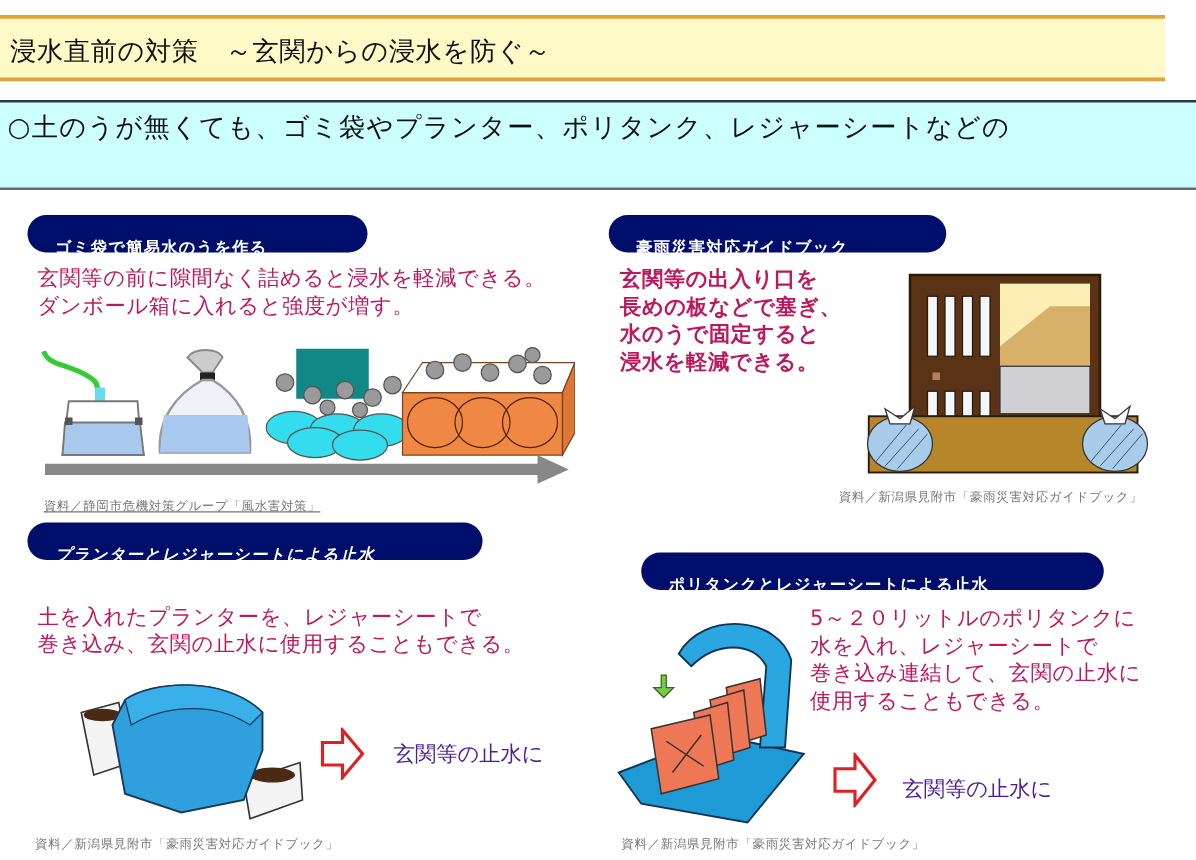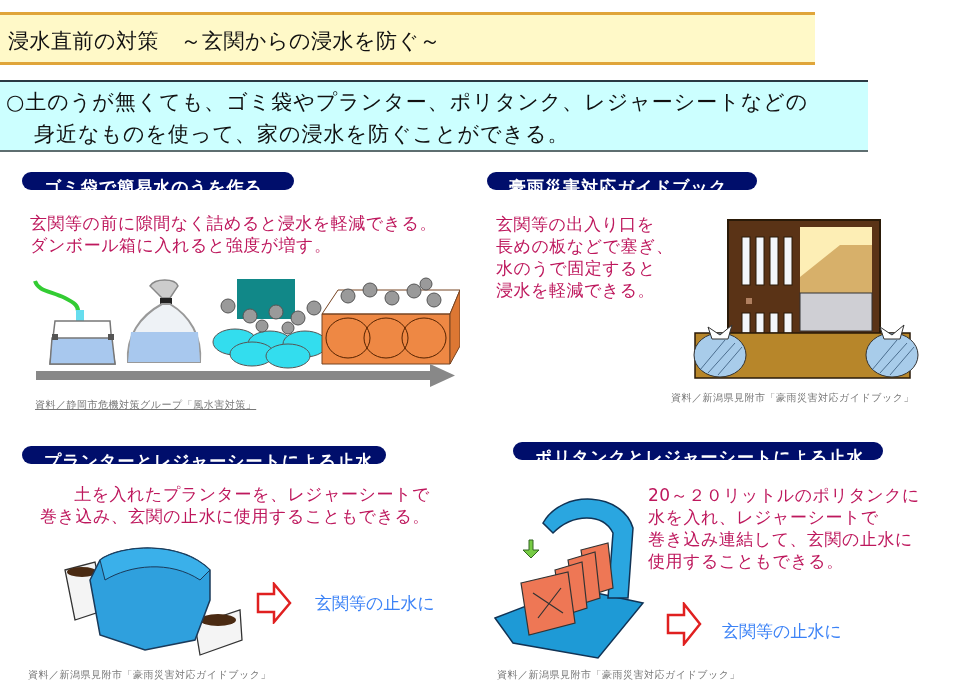--- a/index.html
+++ b/index.html
@@ -1,41 +1,40 @@
 <!DOCTYPE html>
 <html><head>
 <meta charset="utf-8">
 <style>
   html, body { margin:0; padding:0; background:#ffffff; }
   body { width:957px; height:688px; position:relative; overflow:hidden;
          font-family:"DejaVu Sans", "Liberation Sans", sans-serif; color:#111; }
   .abs { position:absolute; }
-  .title-bar { left:0; top:12px; width:815px; height:53px; background:#fff9c8;
+  .title-bar { left:0; top:12px; width:932px; height:53px; background:#fff9c8;
                border-top:3px solid #e0a53a; border-bottom:3px solid #e0a53a; box-sizing:border-box;}
   .title-bar span { position:absolute; left:8px; top:12px; font-size:21px; color:#111; white-space:nowrap; letter-spacing:0.5px; }
-  .lead-band { left:0; top:80px; width:868px; height:72px; background:#ccffff;
+  .lead-band { left:0; top:80px; width:957px; height:72px; background:#ccffff;
                border-top:2px solid #2a3a44; border-bottom:2px solid #5e6e70; box-sizing:border-box; }
   .lead-band .l1 { position:absolute; left:6px; top:6px; font-size:21px; white-space:nowrap; letter-spacing:1px; }
   .lead-band .l2 { position:absolute; left:34px; top:38px; font-size:21px; white-space:nowrap; letter-spacing:1px; }
-  .pill { height:18px; background:#000e6b; color:#fff; border-radius:15px; font-weight:bold;
-          font-size:17px; line-height:30px; padding:0 22px; white-space:nowrap; box-sizing:border-box; letter-spacing:1px; }
+  .pill { height:30px; background:#000e6b; color:#fff; border-radius:15px; font-weight:bold;
+          font-size:13px; line-height:30px; padding:12px 22px; white-space:nowrap; box-sizing:border-box; letter-spacing:1px; }
   .desc { font-size:17px; line-height:22px; white-space:pre; color:#be185d; letter-spacing:0.5px; }
   .credit { font-size:10px; color:#777; white-space:nowrap; letter-spacing:0.5px; }
-  .result { font-size:17px; color:#3b82f6; white-space:nowrap; }
+  .result { font-size:17px; color:#4c1d95; white-space:nowrap; }
 </style>
 </head>
 <body>
 
 <div class="abs title-bar">
   <span>浸水直前の対策　～玄関からの浸水を防ぐ～</span>
 </div>
 
 <div class="abs lead-band">
   <span class="l1">○土のうが無くても、ゴミ袋やプランター、ポリタンク、レジャーシートなどの</span>
-  <span class="l2">身近なものを使って、家の浸水を防ぐことができる。</span>
 </div>
 
 <div class="abs pill" style="left:22px; top:172px; width:272px;">ゴミ袋で簡易水のうを作る</div>
 <div class="abs desc" style="left:30px; top:212px;">玄関等の前に隙間なく詰めると浸水を軽減できる。
 ダンボール箱に入れると強度が増す。</div>
 
 <svg class="abs" style="left:30px; top:276px;" width="430" height="115" viewBox="0 0 430 115">
 
   <path d="M5,5 C8,15 20,15 35,22 C45,27 48,30 48,35" stroke="#33cc33" stroke-width="4" fill="none"></path>
   <rect x="46" y="34" width="8" height="20" fill="#66ddee"></rect>
@@ -84,21 +83,21 @@
       <circle cx="404" cy="24" r="7"></circle>
       <circle cx="396" cy="8" r="6"></circle>
   </g>
 
   <rect x="6" y="95" width="396" height="9" fill="#888"></rect>
   <path d="M400,88 L425,99.5 L400,111 Z" fill="#888"></path>
 </svg>
 <div class="abs credit" style="left:35px; top:398px;text-decoration:underline;">資料／静岡市危機対策グループ「風水害対策」</div>
 
 <div class="abs pill" style="left:487px; top:172px; width:270px;">豪雨災害対応ガイドブック</div>
-<div class="abs desc" style="left:496px; top:213px;">玄関等の出入り口を
+<div class="abs desc" style="left:496px; top:213px;font-weight:bold;">玄関等の出入り口を
 長めの板などで塞ぎ、
 水のうで固定すると
 浸水を軽減できる。</div>
 
 <svg class="abs" style="left:690px; top:215px;" width="260" height="165" viewBox="0 0 260 165">
   <rect x="38" y="5" width="152" height="118" fill="#5a3316" stroke="#2a1a08" stroke-width="2"></rect>
   <rect x="110" y="12" width="72" height="66" fill="#d7b06a"></rect>
   <path d="M110,12 L182,12 L182,30 L150,30 L110,62 Z" fill="#fdeeb5"></path>
   <rect x="110" y="78" width="72" height="38" fill="#cfcfd4" stroke="#333" stroke-width="1"></rect>
   <g fill="#f3f6fa" stroke="#2a1a08" stroke-width="1">
@@ -123,40 +122,40 @@
     <line x1="10" y1="155" x2="35" y2="125"></line>
       <line x1="18" y1="158" x2="45" y2="128"></line>
       <line x1="28" y1="160" x2="52" y2="132"></line>
     <line x1="182" y1="155" x2="207" y2="125"></line>
       <line x1="190" y1="158" x2="217" y2="128"></line>
       <line x1="200" y1="160" x2="224" y2="132"></line>
   </g>
 </svg>
 <div class="abs credit" style="left:671px; top:391px;">資料／新潟県見附市「豪雨災害対応ガイドブック」</div>
 
-<div class="abs pill" style="left:22px; top:446px; width:364px;">プランターとレジャーシートによる止水</div>
-<div class="abs desc" style="left:40px; top:483px;text-align:right;">土を入れたプランターを、レジャーシートで
+<div class="abs pill" style="left:22px; top:418px; width:364px;font-style:italic;">プランターとレジャーシートによる止水</div>
+<div class="abs desc" style="left:30px; top:483px;">土を入れたプランターを、レジャーシートで
 巻き込み、玄関の止水に使用することもできる。</div>
 
 <svg class="abs" style="left:60px; top:540px;" width="190" height="125" viewBox="0 0 190 125">
   <path d="M5,30 L35,22 L45,70 L15,80 Z" fill="#f4f4f4" stroke="#333" stroke-width="1.3"></path>
   <ellipse cx="22" cy="32" rx="15" ry="5" fill="#4a2a12"></ellipse>
   <path d="M135,85 L180,70 L182,100 L140,115 Z" fill="#f4f4f4" stroke="#333" stroke-width="1.3"></path>
   <ellipse cx="158" cy="80" rx="18" ry="6" fill="#4a2a12"></ellipse>
   <path d="M40,20 C60,5 120,0 150,30 L150,60 L135,100 L85,110 L40,95 L30,40 Z" fill="#2fa0dd" stroke="#1a3a5a" stroke-width="1.5"></path>
   <path d="M40,20 C60,5 120,0 150,30 L140,40 C110,20 70,25 45,40 Z" fill="#3ab0ea" stroke="#1a3a5a" stroke-width="1"></path>
 </svg>
 <svg class="abs" style="left:256px; top:582px;" width="36" height="42" viewBox="0 0 36 42">
   <path d="M2,12 L18,12 L18,2 L34,21 L18,40 L18,30 L2,30 Z" fill="#fff" stroke="#e02020" stroke-width="2.5"></path>
 </svg>
 <div class="abs result" style="left:315px; top:592px;">玄関等の止水に</div>
 <div class="abs credit" style="left:28px; top:668px;">資料／新潟県見附市「豪雨災害対応ガイドブック」</div>
 
 <div class="abs pill" style="left:513px; top:442px; width:370px;">ポリタンクとレジャーシートによる止水</div>
-<div class="abs desc" style="left:648px; top:484px;">20～２０リットルのポリタンクに
+<div class="abs desc" style="left:648px; top:484px;">5～２０リットルのポリタンクに
 水を入れ、レジャーシートで
 巻き込み連結して、玄関の止水に
 使用することもできる。</div>
 
 <svg class="abs" style="left:493px; top:488px;" width="160" height="175" viewBox="0 0 160 175">
   <path d="M2,130 L80,100 L150,115 L105,170 L20,155 Z" fill="#1e9ad6" stroke="#113355" stroke-width="1.5"></path>
   <path d="M50,35 C70,0 130,5 140,40 L135,110 L115,110 L120,45 C110,25 80,25 60,45 Z" fill="#2aa6e0" stroke="#113355" stroke-width="1.5"></path>
   <g fill="#ee7755" stroke="#333" stroke-width="1.2">
     <path d="M88,62 L115,55 L120,100 L95,108 Z"></path>
     <path d="M75,72 L102,64 L107,110 L82,118 Z"></path>

